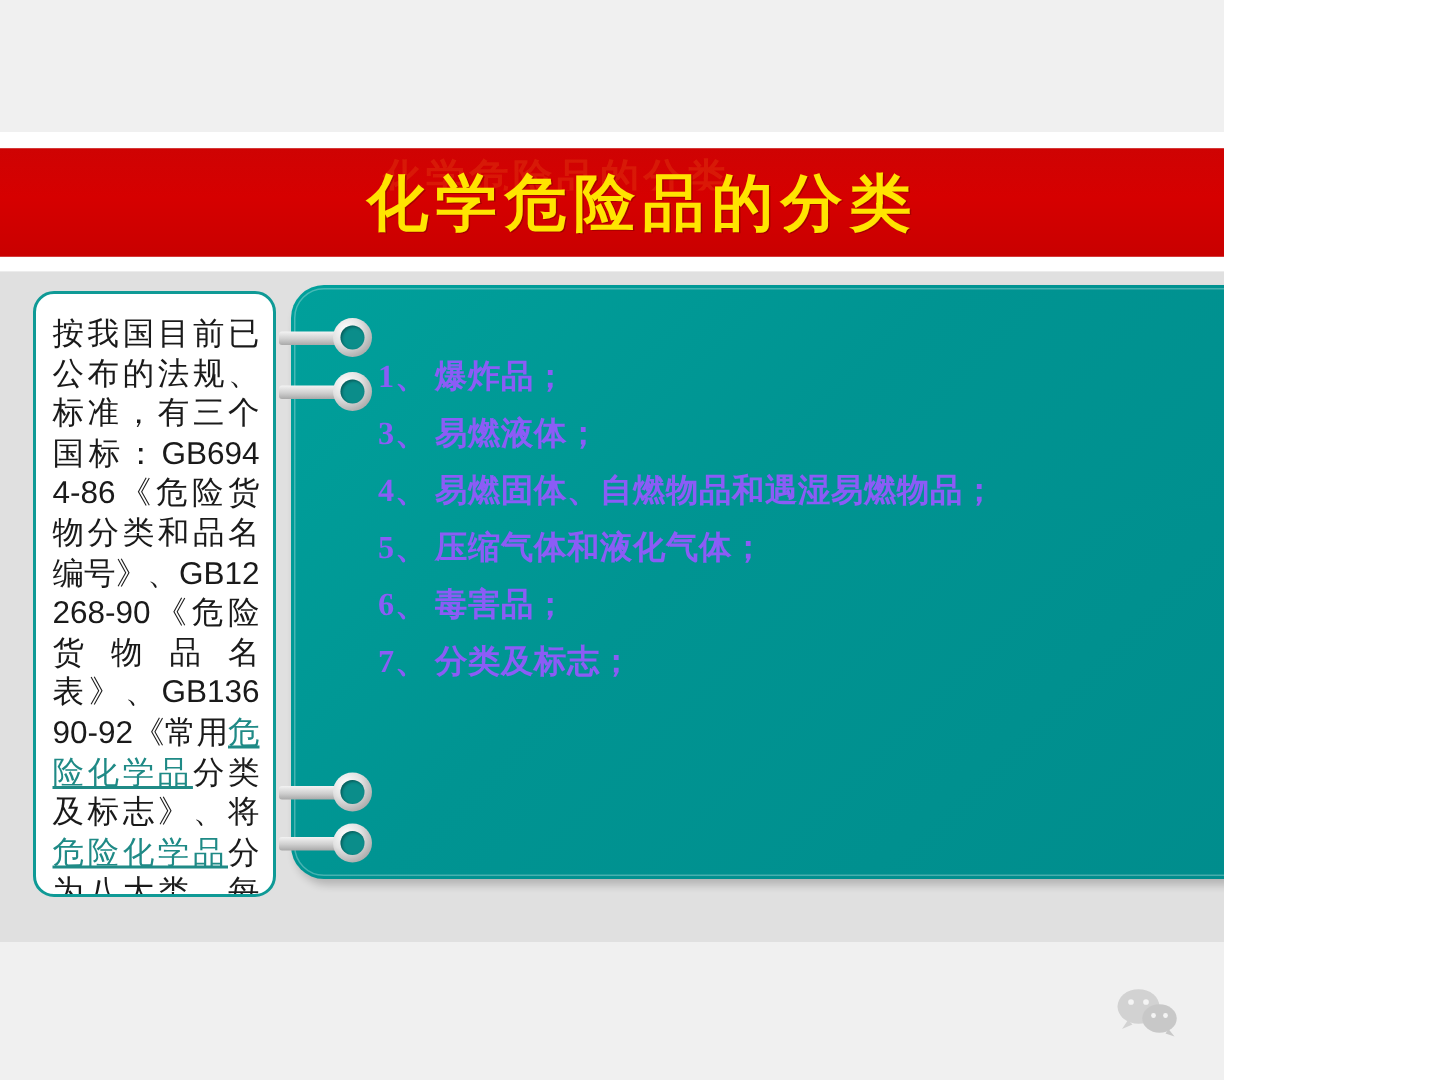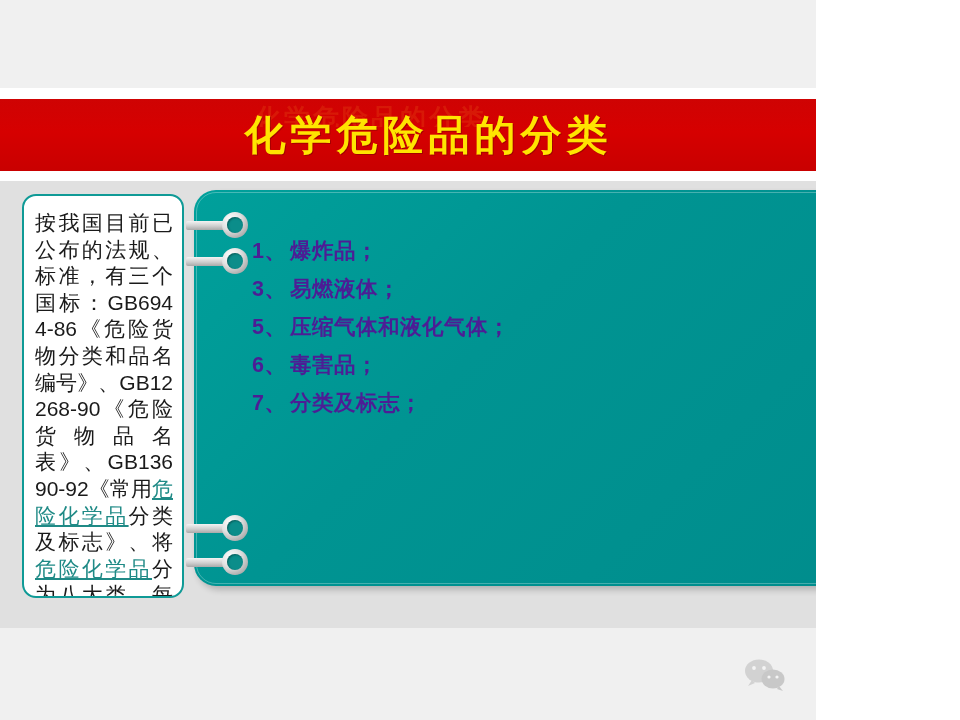--- a/index.html
+++ b/index.html
@@ -144,22 +144,22 @@
     border: 1px solid rgba(255,255,255,0.28);
     pointer-events: none;
   }
 
   .list-wrap {
     position: absolute;
     left: 252px; top: 232px;
     width: 640px;
   }
   .list-item {
-    color: #4c1d95;
-    font-family: Liberation Sans, sans-serif;
+    color: #8b5cf6;
+    font-family: Liberation Serif, serif;
     font-size: 21.5px;
     font-weight: bold;
     line-height: 38px;
     white-space: nowrap;
     letter-spacing: 0.5px;
   }
   .list-item .num {
     display: inline-block;
     min-width: 38px;
   }
@@ -322,20 +322,21 @@
     <div class="ring"></div>
   </div>
   <div class="pin" style="left:186px; top:549px;">
     <div class="stem"></div>
     <div class="ring"></div>
   </div>
 
   <div class="list-wrap">
     <div class="list-item"><span class="num">1、</span><span>爆炸品；</span></div>
     <div class="list-item"><span class="num">3、</span><span>易燃液体；</span></div>
+    <div class="list-item"><span class="num">4、</span><span>易燃固体、自燃物品和遇湿易燃物品；</span></div>
     <div class="list-item"><span class="num">5、</span><span>压缩气体和液化气体；</span></div>
     <div class="list-item"><span class="num">6、</span><span>毒害品；</span></div>
     <div class="list-item"><span class="num">7、</span><span>分类及标志；</span></div>
   </div>
 
   <div class="watermark">
     <div class="wm-wechat">
       <svg viewBox="0 0 42 34" width="42" height="34" aria-hidden="true">
         <ellipse cx="15" cy="13" rx="14" ry="11.5" fill="#8e8e8e"></ellipse>
         <path d="M8 22 l-4 6 7 -3 z" fill="#8e8e8e"></path>

